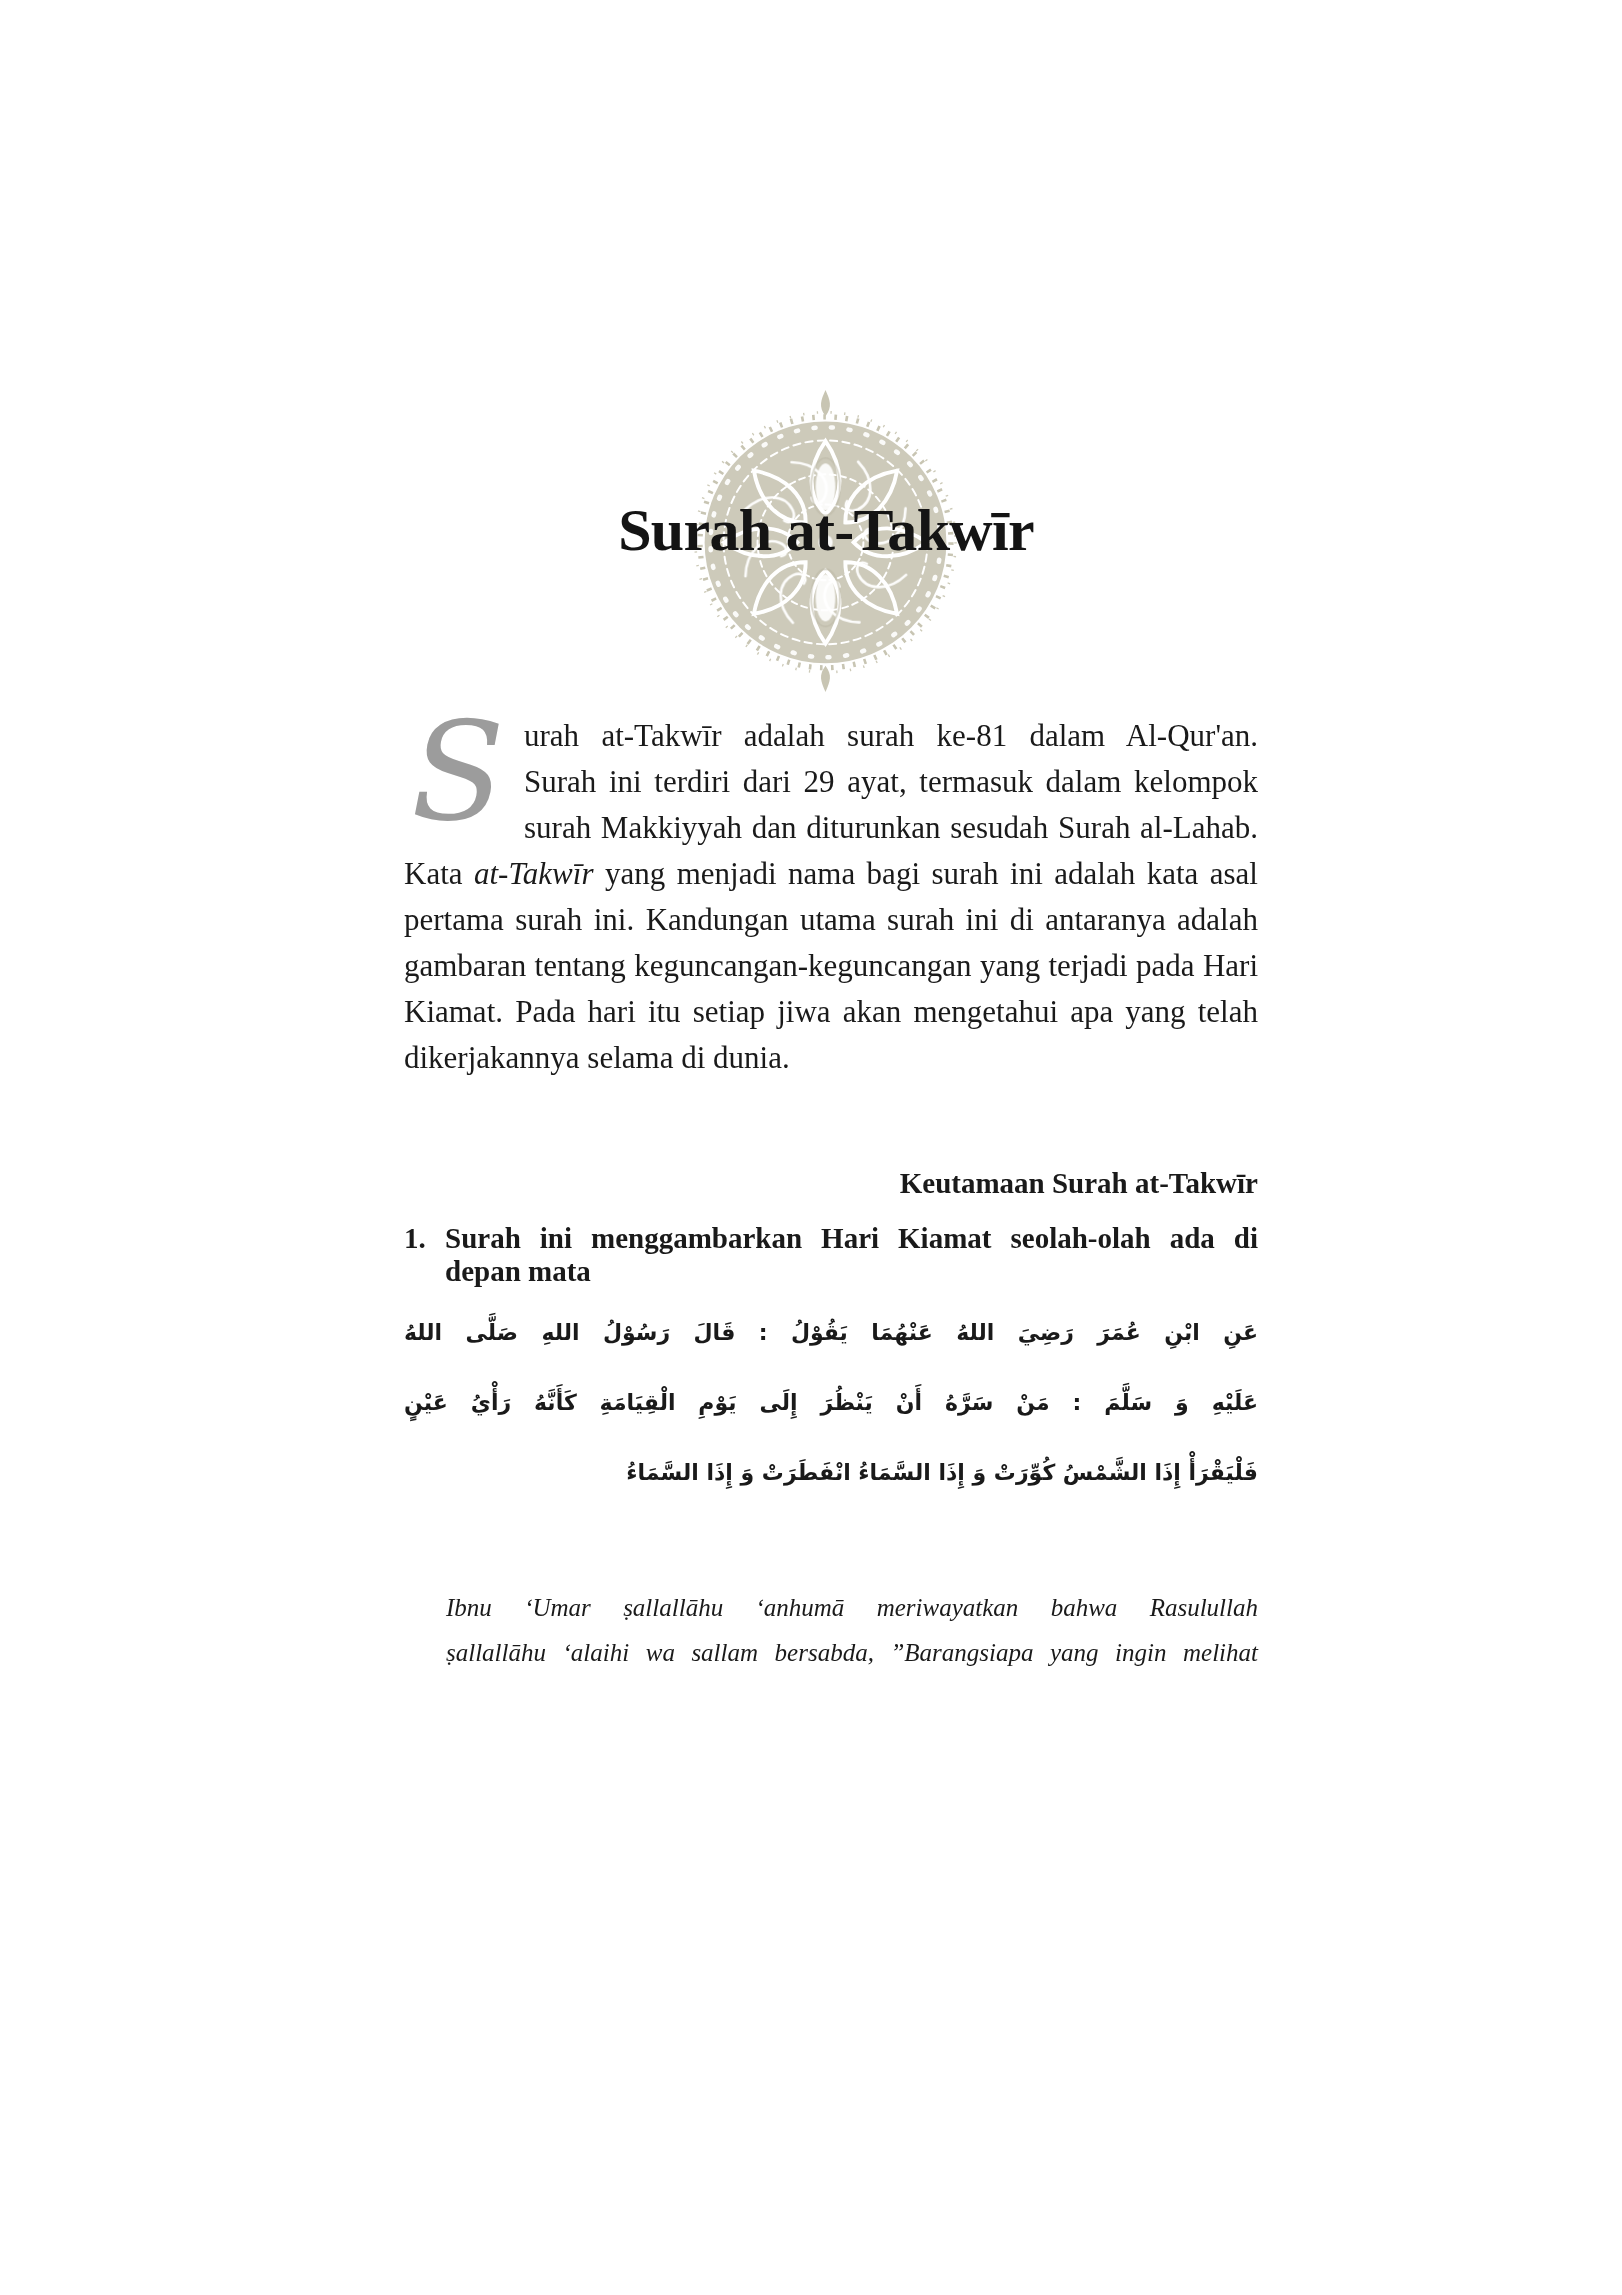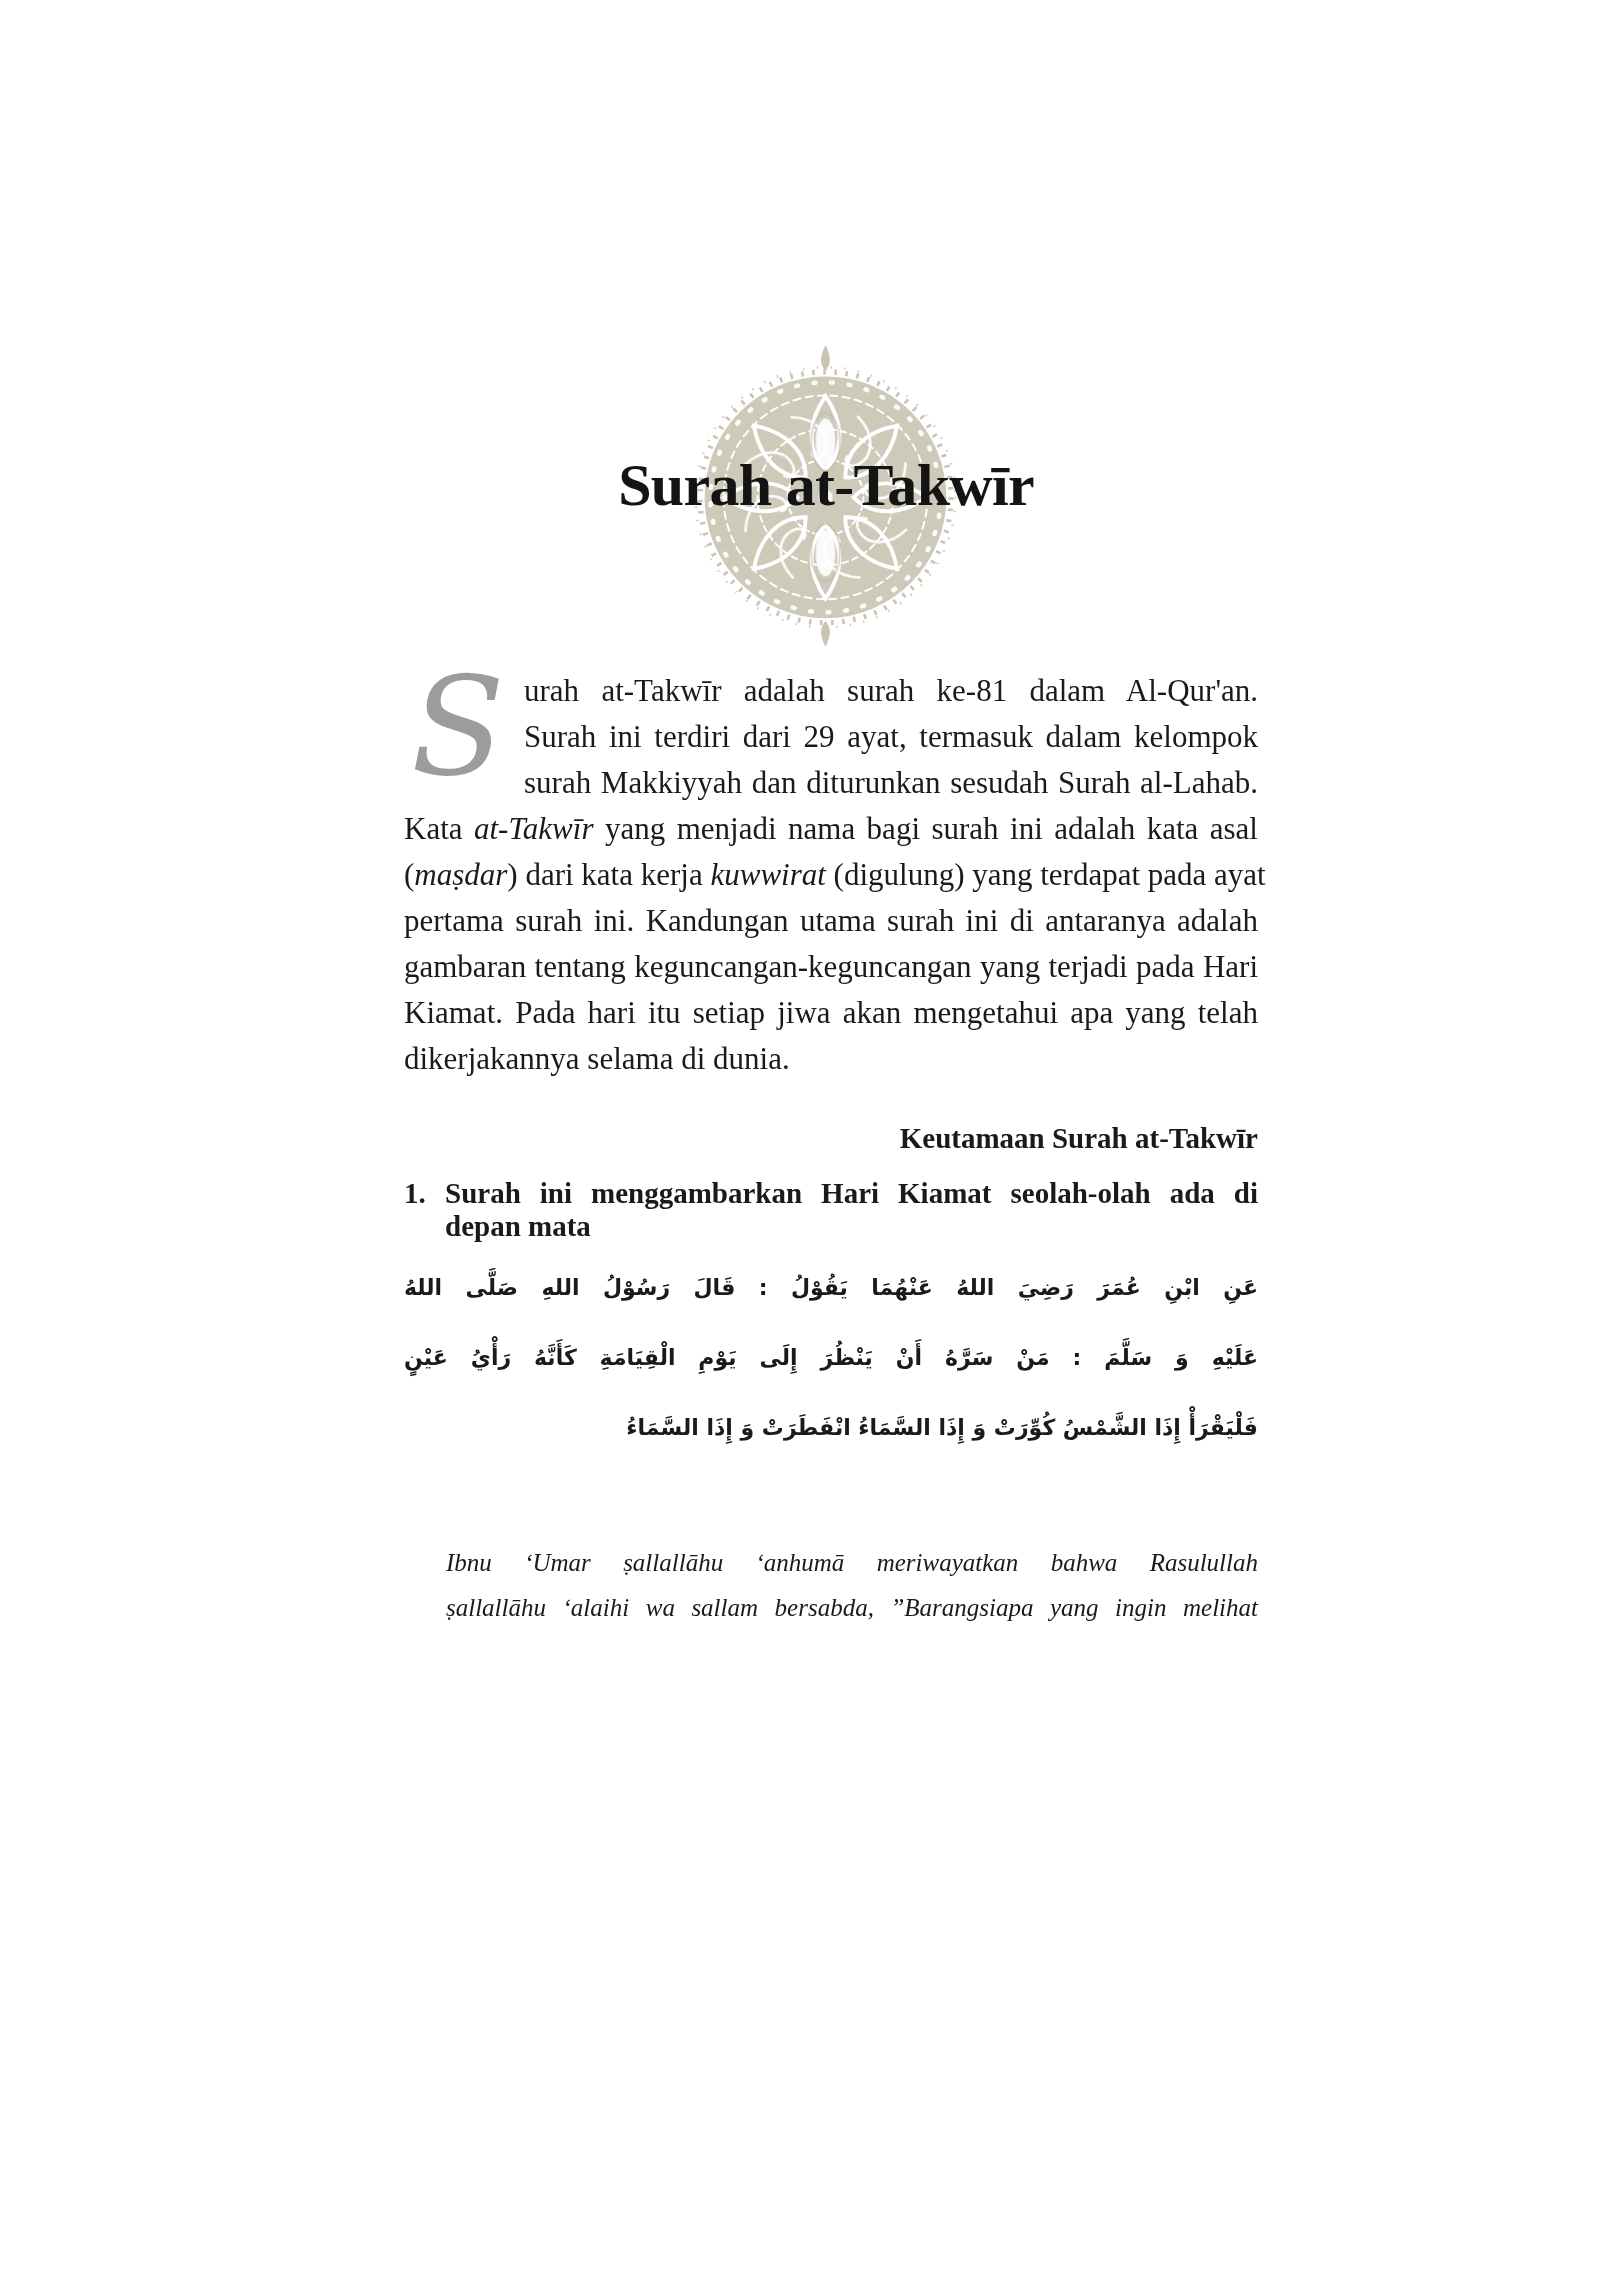--- a/index.html
+++ b/index.html
@@ -8,20 +8,21 @@
     background: #ffffff;
   }
   .page {
     position: relative;
     width: 1622px;
     height: 1939px;
     background: #ffffff;
     overflow: hidden;
     font-family: "Liberation Serif", serif;
     color: var(--ink, #1a1a1a);
+    margin-top: 45px;
   }
 
   
   .ornament {
     position: absolute;
     left: 685px;
     top: 342px;
     width: 281px;
     height: 308px;
   }
@@ -188,21 +189,20 @@
   </svg>
 
   <h1 class="title">Surah at-Takwīr</h1>
 
   <div class="drop-cap">S</div>
   <div class="intro lines">
       <div class="line"><span>urah at-Takwīr adalah surah ke-81 dalam Al-Qur'an.</span></div>
       <div class="line"><span>Surah ini terdiri dari 29 ayat, termasuk dalam kelompok</span></div>
       <div class="line"><span>surah Makkiyyah dan diturunkan sesudah Surah al-Lahab.</span></div>
       <div class="line"><span>Kata </span><span class="em">at-Takwīr</span><span> yang menjadi nama bagi surah ini adalah kata asal</span></div>
-      <div class="line"><span>(</span><span class="em">maṣdar</span><span>) dari kata kerja </span><span class="em">kuwwirat</span><span> (digulung) yang terdapat pada ayat</span></div>
       <div class="line"><span>pertama surah ini. Kandungan utama surah ini di antaranya adalah</span></div>
       <div class="line"><span>gambaran tentang keguncangan-keguncangan yang terjadi pada Hari</span></div>
       <div class="line"><span>Kiamat. Pada hari itu setiap jiwa akan mengetahui apa yang telah</span></div>
       <div class="line"><span>dikerjakannya selama di dunia.</span></div>
     </div>
 
   <h2 class="heading">Keutamaan Surah at-Takwīr</h2>
 
   <div class="list-item">
     <div class="item-number">1.</div>

